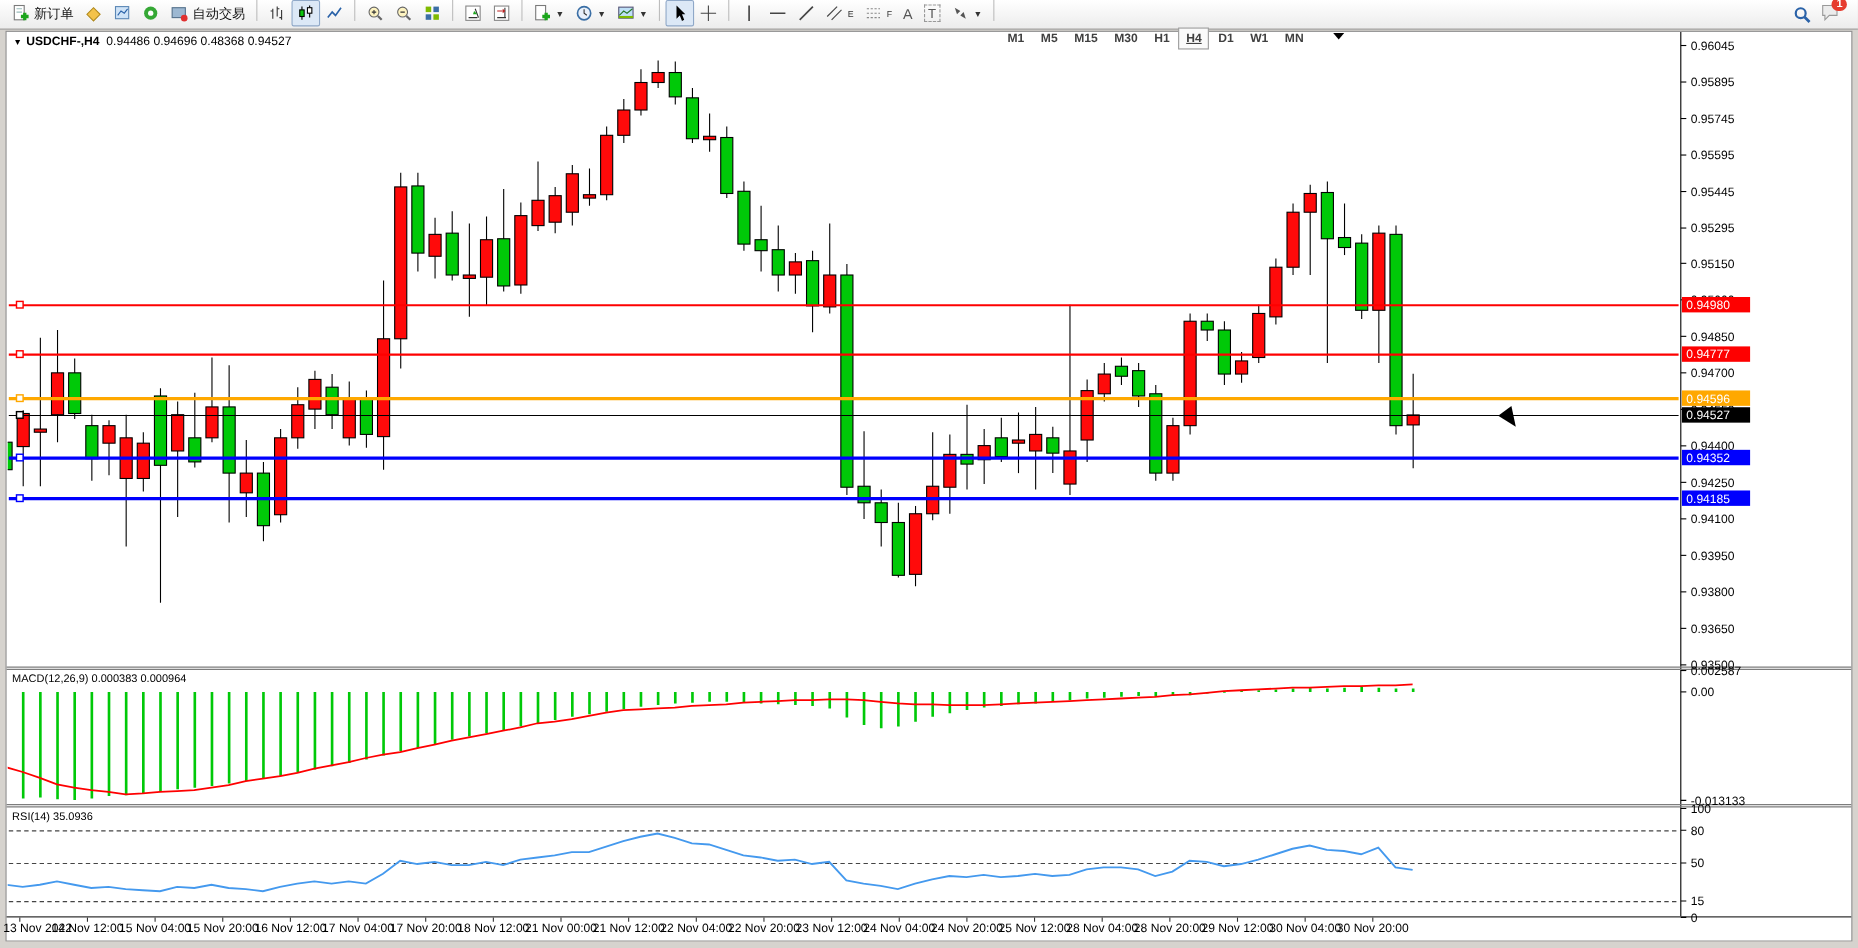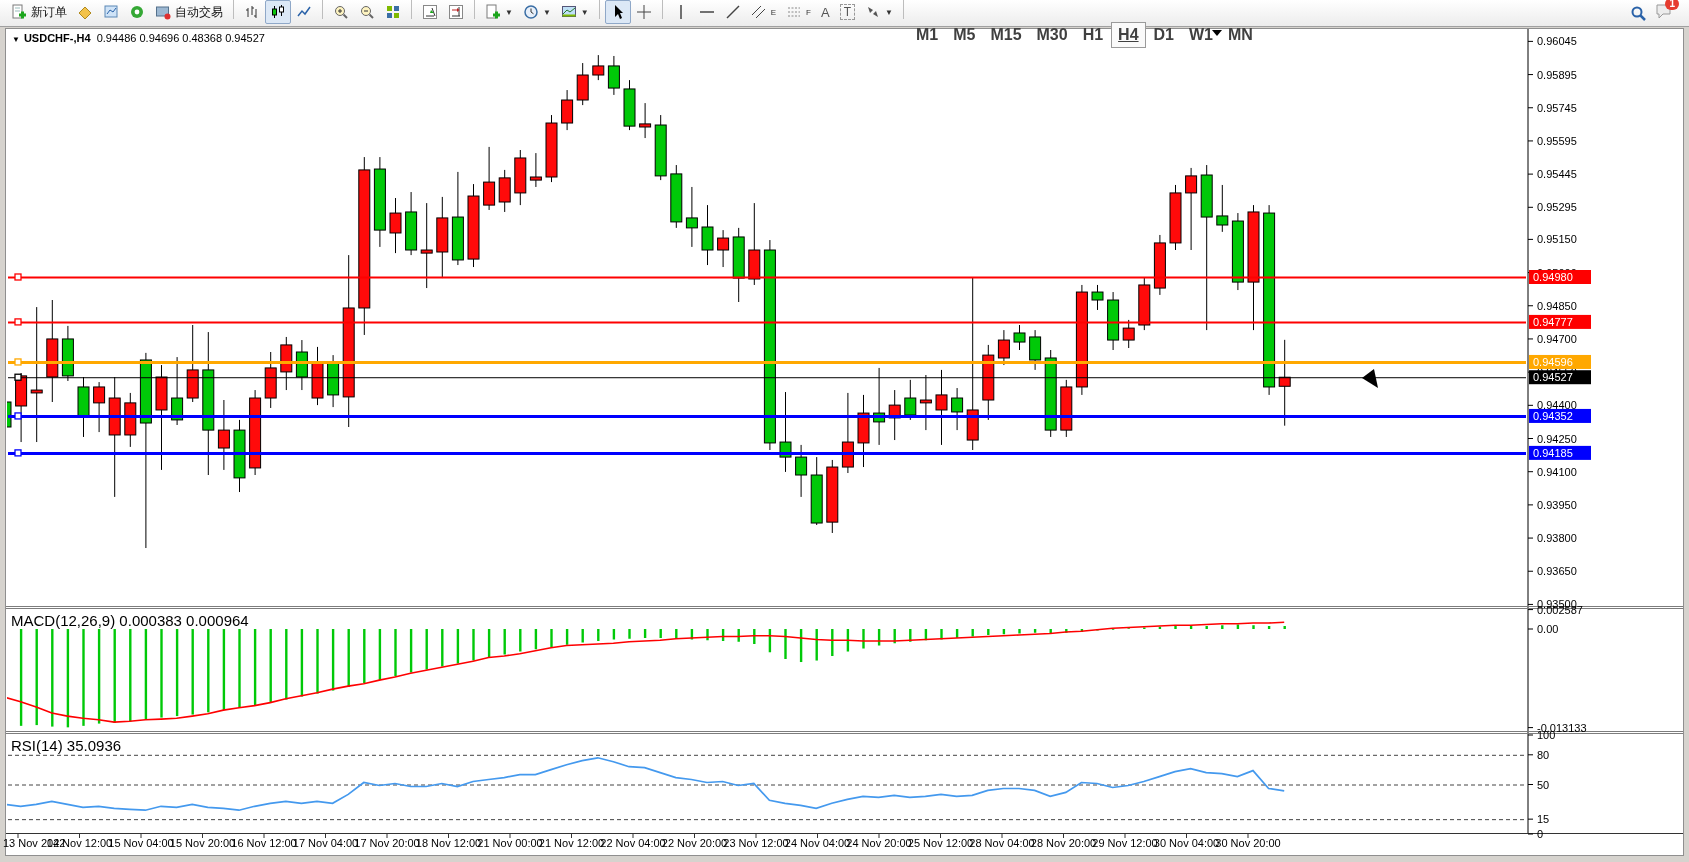--- a/index.html
+++ b/index.html
@@ -5,29 +5,29 @@
   html,body{margin:0;padding:0;width:1689px;height:862px;overflow:hidden;background:#d6d3ce;
             font-family:"Liberation Sans",sans-serif;}
   #toolbar{position:absolute;left:0;top:0;width:1689px;height:27px;box-sizing:border-box;
            background:linear-gradient(#ffffff,#ececec);border-bottom:1px solid #a0a0a0;
            display:flex;padding:0 6px;z-index:5;}
   .tbtn{height:22px;display:flex;align-items:center;gap:4px;padding:0 4px;border:1px solid transparent;
         border-radius:2px;font-size:12px;color:#111;white-space:nowrap;}
   .tbtn.pressed{background:#dce8f6;border:1px solid #8fa8c8;}
   .caret{font-size:8px;color:#333;}
   .tsep{width:1px;height:19px;background:#bdbdbd;margin:0 5px;}
-  .tf{font-size:16px;font-weight:bold;color:#404040;padding:3px 6px;border:1px solid transparent;margin-top:43px;}
+  .tf{font-size:11px;font-weight:bold;color:#404040;padding:3px 6px;border:1px solid transparent;margin-top:43px;}
   .tf.active{border:1px solid #9a9a9a;background:#fafafa;text-decoration:underline;}
   .tf-group{display:flex;align-items:center;gap:1px;}
   #tb-right{margin-left:auto;display:flex;align-items:center;gap:8px;padding-right:10px;}
   #badge{position:absolute;right:-6px;top:-5px;background:#e63c2f;color:#fff;border-radius:8px;
          font-size:10px;font-weight:bold;padding:0 4px;line-height:12px;}
   #chatwrap{position:relative;}
   svg text{font-family:"Liberation Sans",sans-serif;}
-  .paneLabel{position:absolute;font-size:15px;color:#000;z-index:3;white-space:nowrap;}
+  .paneLabel{position:absolute;font-size:10px;color:#000;z-index:3;white-space:nowrap;}
   #symline{position:absolute;left:12px;top:32px;font-size:11px;color:#000;z-index:3;}
   #symline .tri{font-size:8px;margin-right:4px;}
   #cv{position:absolute;left:0;top:0;z-index:1;}
 </style>
 </head>
 <body>
 
 <div id="toolbar">
   <div class="tbtn">
     <svg width="16" height="16">

